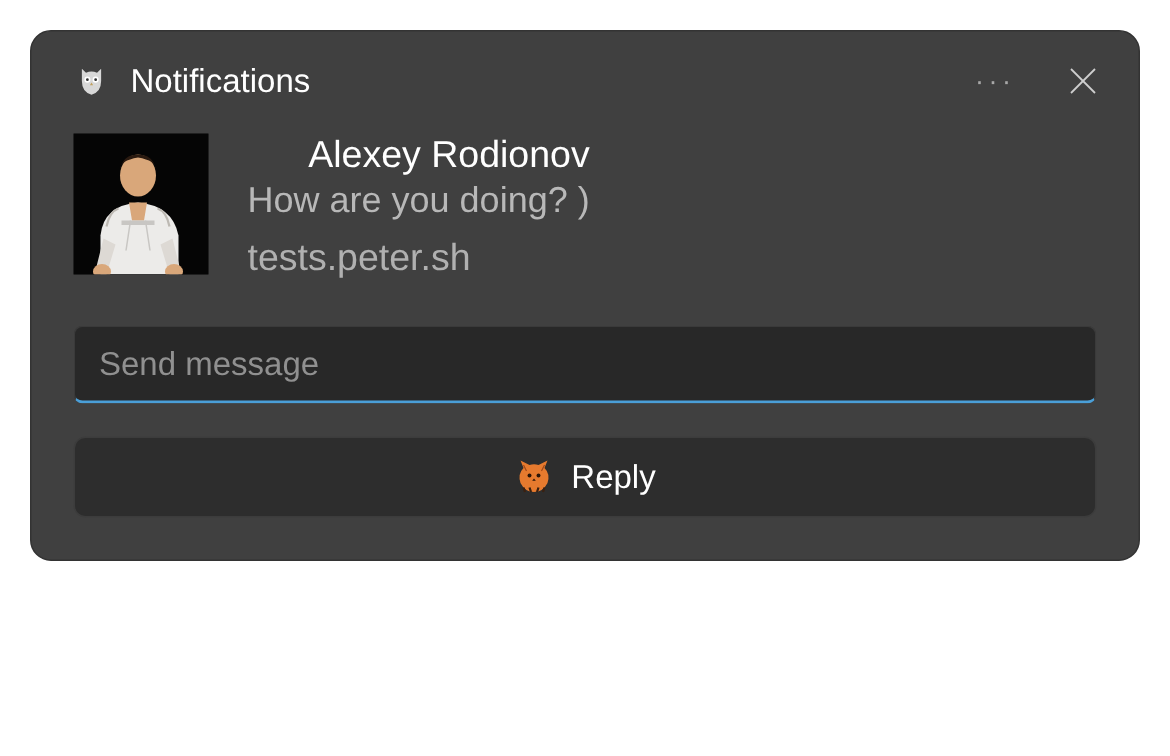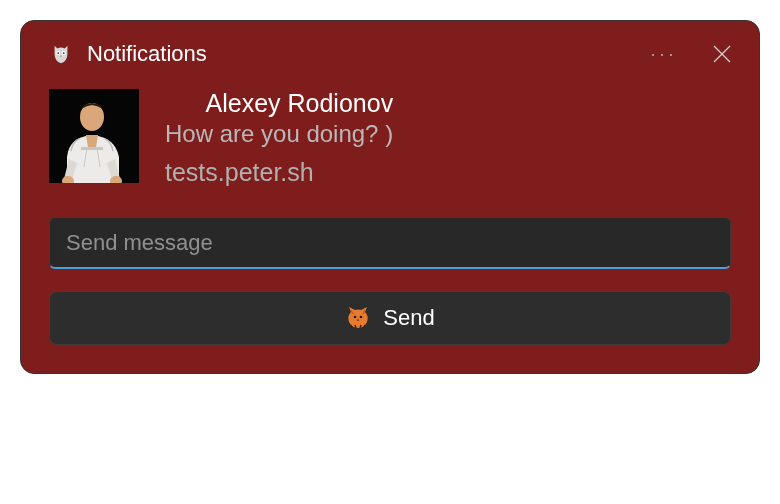--- a/index.html
+++ b/index.html
@@ -12,21 +12,21 @@
       height: 504px;
       background: #ffffff;
       font-family: "Segoe UI", -apple-system, BlinkMacSystemFont, sans-serif;
       display: flex;
       align-items: flex-start;
       justify-content: flex-start;
       padding: 20px;
     }
     .notification-card {
       width: 740px;
-      background: #7f1d1d;
+      background: #404040;
       border: 1px solid #333;
       border-radius: 14px;
       padding: 20px 28px 28px 28px;
       color: #ffffff;
     }
     .card-header {
       display: flex;
       align-items: center;
       justify-content: space-between;
       margin-bottom: 22px;
@@ -222,15 +222,15 @@
     <span class="reply-icon">
       <svg viewBox="0 0 26 24">
         <path fill="#e67a2e" d="M6 6 L4 1 L10 4 Q13 3 16 4 L22 1 L20 6 Q24 10 22 16 Q19 22 13 22 Q7 22 4 16 Q2 10 6 6 Z"></path>
         <path fill="#c85a1e" d="M8 8 Q7 6 6 4 M18 8 Q19 6 20 4" stroke="#a04818" stroke-width="0.8"></path>
         <path stroke="#3a2010" stroke-width="1.5" fill="none" d="M7 22 L6 19 M11 22 L10 19 M15 22 L16 19 M19 22 L20 19"></path>
         <circle cx="10" cy="11" r="1.3" fill="#2a1508"></circle>
         <circle cx="16" cy="11" r="1.3" fill="#2a1508"></circle>
         <path fill="#2a1508" d="M13 13 L11.8 14.5 L14.2 14.5 Z"></path>
       </svg>
     </span>
-    <span>Send</span>
+    <span>Reply</span>
   </button>
 </div>
 
 </body></html>

